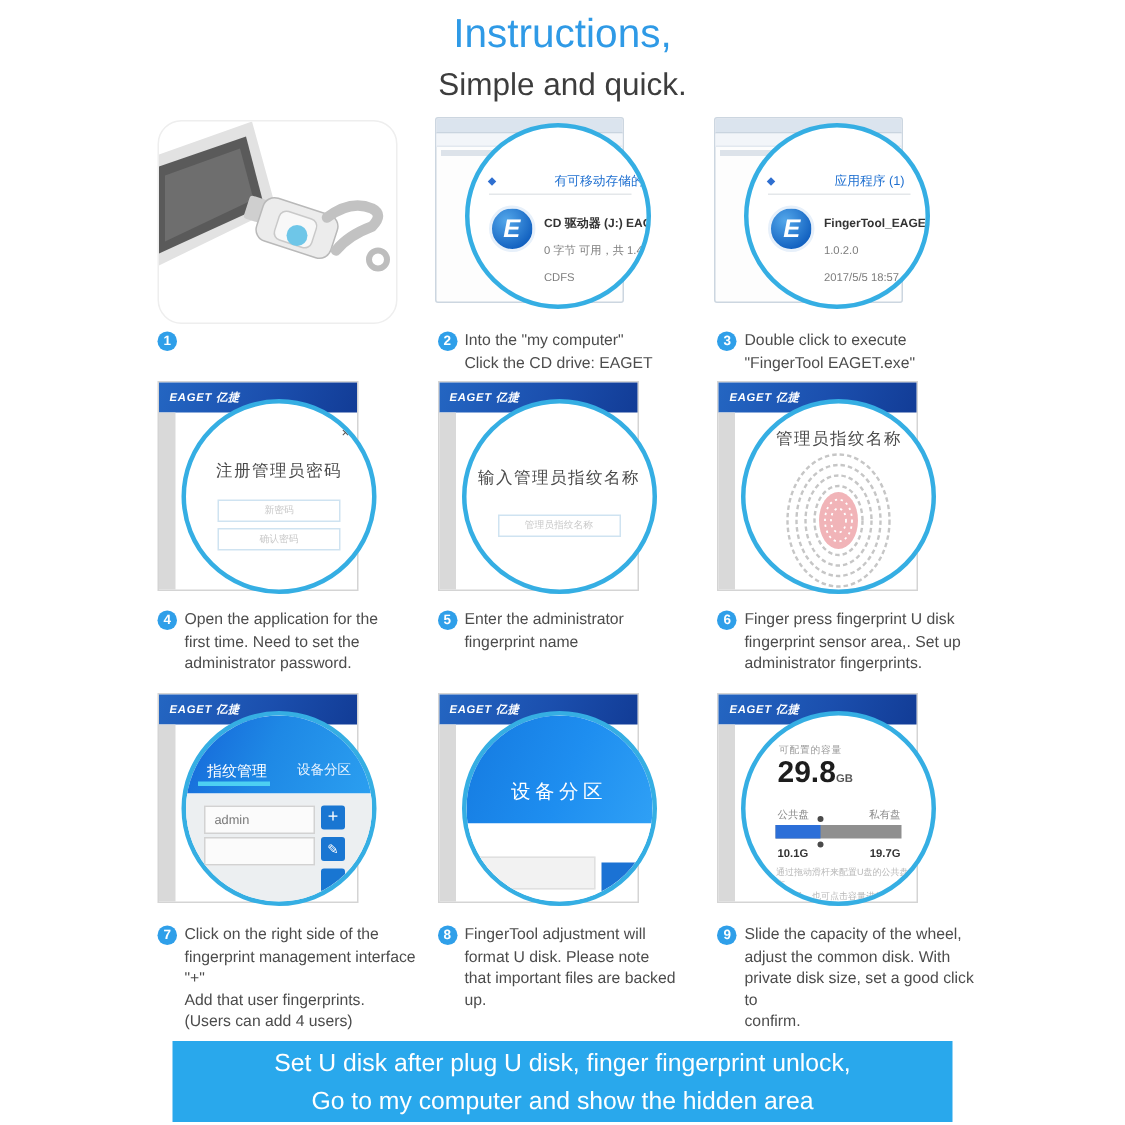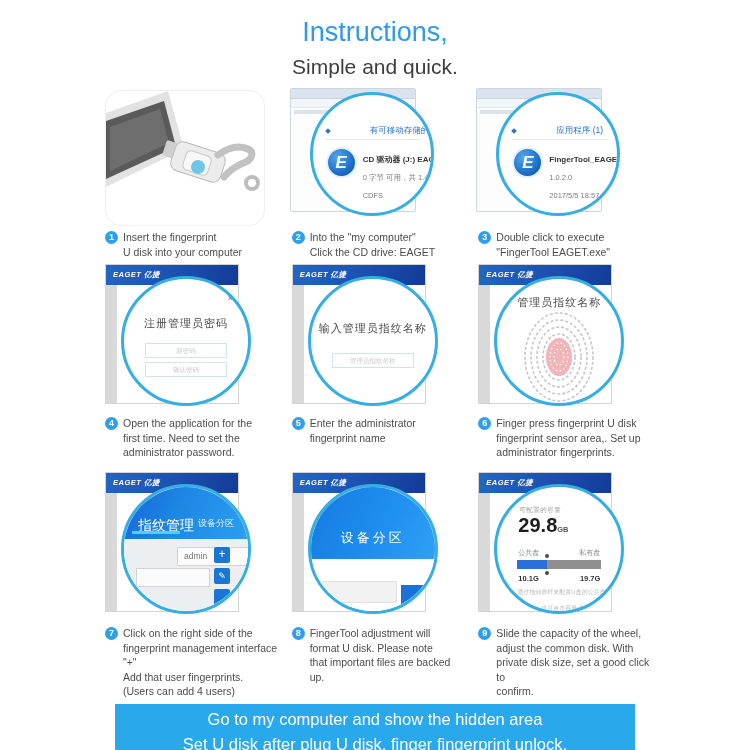--- a/index.html
+++ b/index.html
@@ -1,19 +1,19 @@
 <!DOCTYPE html>
 <html><head>
 <meta charset="utf-8">
 <style>
   html,body{margin:0;padding:0;background:#fff;}
   .page{position:relative;width:750px;height:750px;background:#fff;overflow:hidden;
         font-family:"Liberation Sans","DejaVu Sans",sans-serif;}
   
-  .title-block{padding-top:16px;text-align:center;}
+  .title-block{padding-top:6px;text-align:center;}
   .title-line1{font-size:27px;line-height:33px;color:#2f9ae6;}
   .title-line2{font-size:21px;line-height:35px;color:#3d3d3d;}
   
   .grid{width:556px;margin:2px auto 0;display:grid;grid-template-columns:repeat(3,1fr);column-gap:4px;}
   .cell{position:relative;}
   .fig{position:relative;}
   .fig.r1{height:142px;}
   .fig.r2{height:150px;}
   .fig.r3{height:152px;}
   .cap{display:flex;align-items:flex-start;padding:2px 0 0 8px;}
@@ -59,21 +59,21 @@
   
   .dlg-close{position:absolute;right:15px;top:14px;font-size:9px;color:#555;}
   .dlg-title{position:absolute;left:0;right:0;text-align:center;font-size:11px;color:#4a4a4a;letter-spacing:1px;}
   .dlg-input{position:absolute;left:50%;transform:translateX(-50%);width:80px;height:13px;background:#fff;
              border:1px solid #cfe3f1;font-size:6.5px;color:#c9c9c9;text-align:center;line-height:13px;}
   
   .fp-svg{position:absolute;left:50%;top:26px;transform:translateX(-50%);}
   
   .fpm-head{position:absolute;left:0;right:0;top:0;height:52px;
             background:linear-gradient(115deg,#1565d8 0%,#1e88e5 45%,#2b9ff0 100%);}
-  .fpm-tab1{position:absolute;left:14px;top:30px;font-size:14px;color:#fff;}
+  .fpm-tab1{position:absolute;left:14px;top:30px;font-size:10px;color:#fff;}
   .fpm-tab1-underline{position:absolute;left:8px;top:44px;width:48px;height:3px;background:#4dd0f2;}
   .fpm-tab2{position:absolute;right:14px;top:30px;font-size:9px;color:#eaf4ff;}
   .fpm-body{position:absolute;left:0;right:0;top:52px;bottom:0;background:#eceff1;}
   .fpm-box{position:absolute;left:12px;width:72px;height:17px;background:#fbfbfb;border:1px solid #d2d2d2;}
   .fpm-box-label{font-size:8.5px;color:#777;line-height:17px;padding-left:6px;}
   .fpm-btn{position:absolute;left:90px;width:16px;height:16px;background:#1976d2;border-radius:2px;
            color:#fff;text-align:center;}
   
   .pt-head{position:absolute;left:0;right:0;top:0;height:72px;
            background:linear-gradient(115deg,#157ae0 0%,#1e8ef0 55%,#2fa0f5 100%);}
@@ -120,24 +120,20 @@
             <rect x="66" y="56" width="52" height="30" rx="8" fill="#ececec" stroke="#b9b9b9" transform="rotate(18 92 71)"></rect>
             <rect x="78" y="62" width="26" height="20" rx="5" fill="#f8f8f8" stroke="#c9c9c9" transform="rotate(18 91 72)"></rect>
             <circle cx="92" cy="76" r="7" fill="#6ec6e8"></circle>
             <path d="M112 64 Q128 52 142 58 Q150 62 142 70 Q126 76 118 86" fill="none" stroke="#c2c2c2" stroke-width="7" stroke-linecap="round"></path>
             <circle cx="146" cy="92" r="6" fill="none" stroke="#bdbdbd" stroke-width="4"></circle>
           </svg>
         </div>
       </div>
       <div class="cap c1">
         <span class="badge">1</span>
-        <span class="cap-lines">
-          <span>Insert the fingerprint</span><br>
-          <span>U disk into your computer</span>
-        </span>
       </div>
     </div>
 
     <div class="cell">
       <div class="fig r1">
         <div class="win-exp">
           <div class="exp-bar1"></div>
           <div class="exp-bar2"></div>
           <div class="exp-gray"></div>
           <div class="exp-blue"></div>
@@ -282,21 +278,21 @@
           <div class="app-head">EAGET 亿捷</div>
           <div class="app-side"></div>
         </div>
         <div class="mag m2">
           <div class="fpm-head">
             <div class="fpm-tab1">指纹管理</div>
             <div class="fpm-tab1-underline"></div>
             <div class="fpm-tab2">设备分区</div>
           </div>
           <div class="fpm-body">
-            <div class="fpm-box" style="top:8px;margin-left:41px;">
+            <div class="fpm-box" style="top:8px;">
               <div class="fpm-box-label">admin</div>
             </div>
             <div class="fpm-box" style="top:29px;"></div>
             <div class="fpm-btn" style="top:8px;font-size:12px;line-height:15px;">+</div>
             <div class="fpm-btn" style="top:29px;font-size:9px;line-height:16px;">✎</div>
             <div class="fpm-btn" style="top:50px;"></div>
           </div>
         </div>
       </div>
       <div class="cap c3">
@@ -371,17 +367,17 @@
           <span>adjust the common disk. With</span><br>
           <span>private disk size, set a good click to</span><br>
           <span>confirm.</span>
         </span>
       </div>
     </div>
 
   </div>
 
   <div class="footer">
+    <div>Set U disk after plug U disk, finger fingerprint unlock,</div>
     <div>Go to my computer and show the hidden area</div>
-    <div>Set U disk after plug U disk, finger fingerprint unlock,</div>
   </div>
 
 </div>
 
 </body></html>

